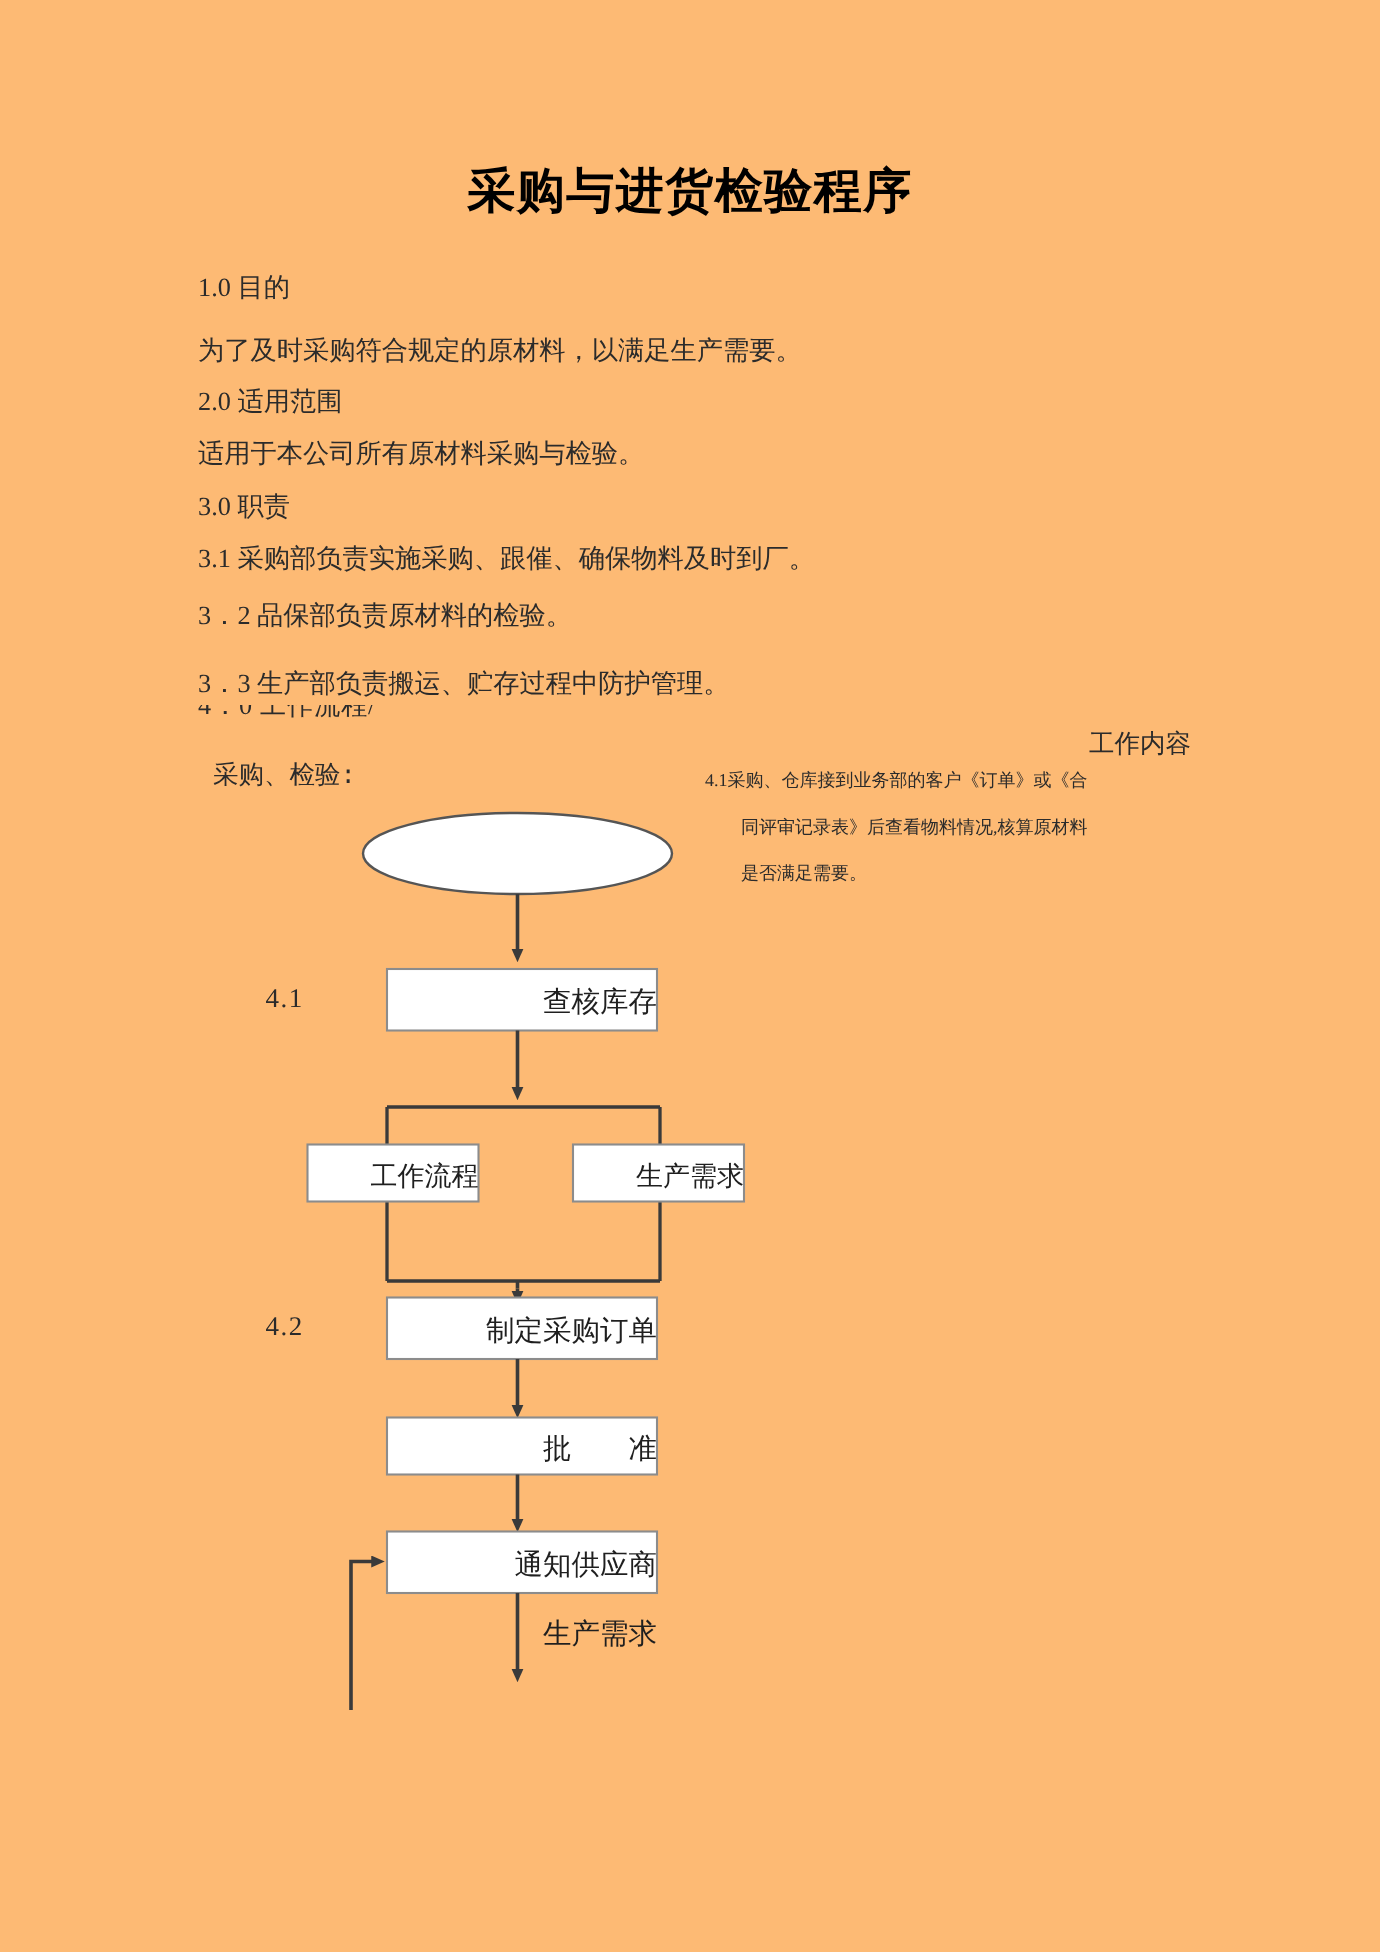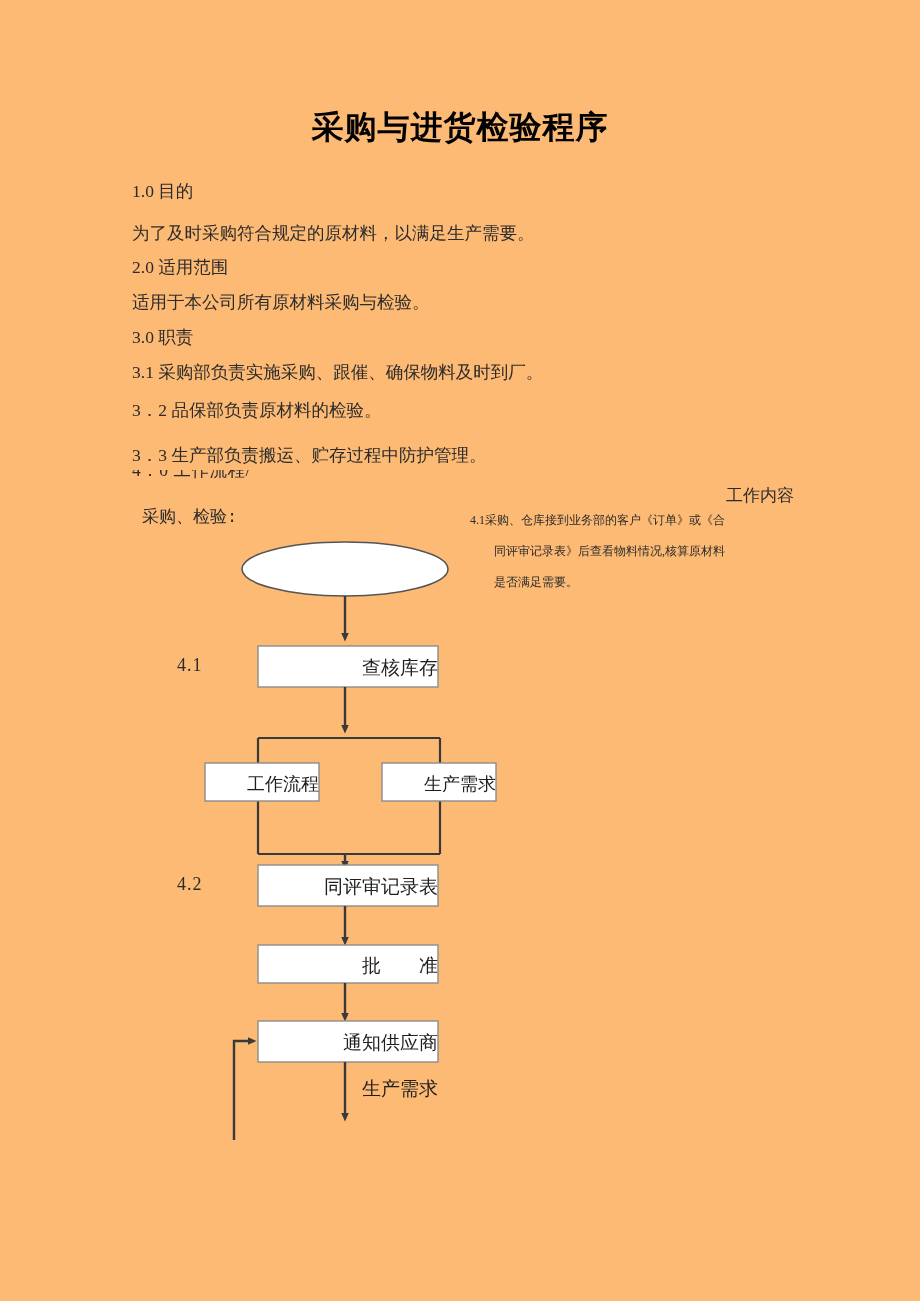--- a/index.html
+++ b/index.html
@@ -205,20 +205,20 @@
     <div class="node-label" style="left:258px; top:556px; width:180px;">生产需求</div>
 
     <div class="step-num" style="left:177px; top:135px;">4.1</div>
     <div class="node-label" style="left:258px; top:135px; width:180px;">查核库存</div>
 
     <div class="node-label small" style="left:205px; top:252px; width:114px;">工作流程</div>
 
     <div class="node-label small" style="left:382px; top:252px; width:114px;">生产需求</div>
 
     <div class="step-num" style="left:177px; top:354px;">4.2</div>
-    <div class="node-label" style="left:258px; top:354px; width:180px;">同评审记录表</div>
+    <div class="node-label" style="left:258px; top:354px; width:180px;">制定采购订单</div>
 
     <div class="node-label" style="left:258px; top:433px; width:180px;">批　　准</div>
 
     <div class="node-label" style="left:258px; top:510px; width:180px;">通知供应商</div>
   </div>
 
 </div>
 
 </body></html>

